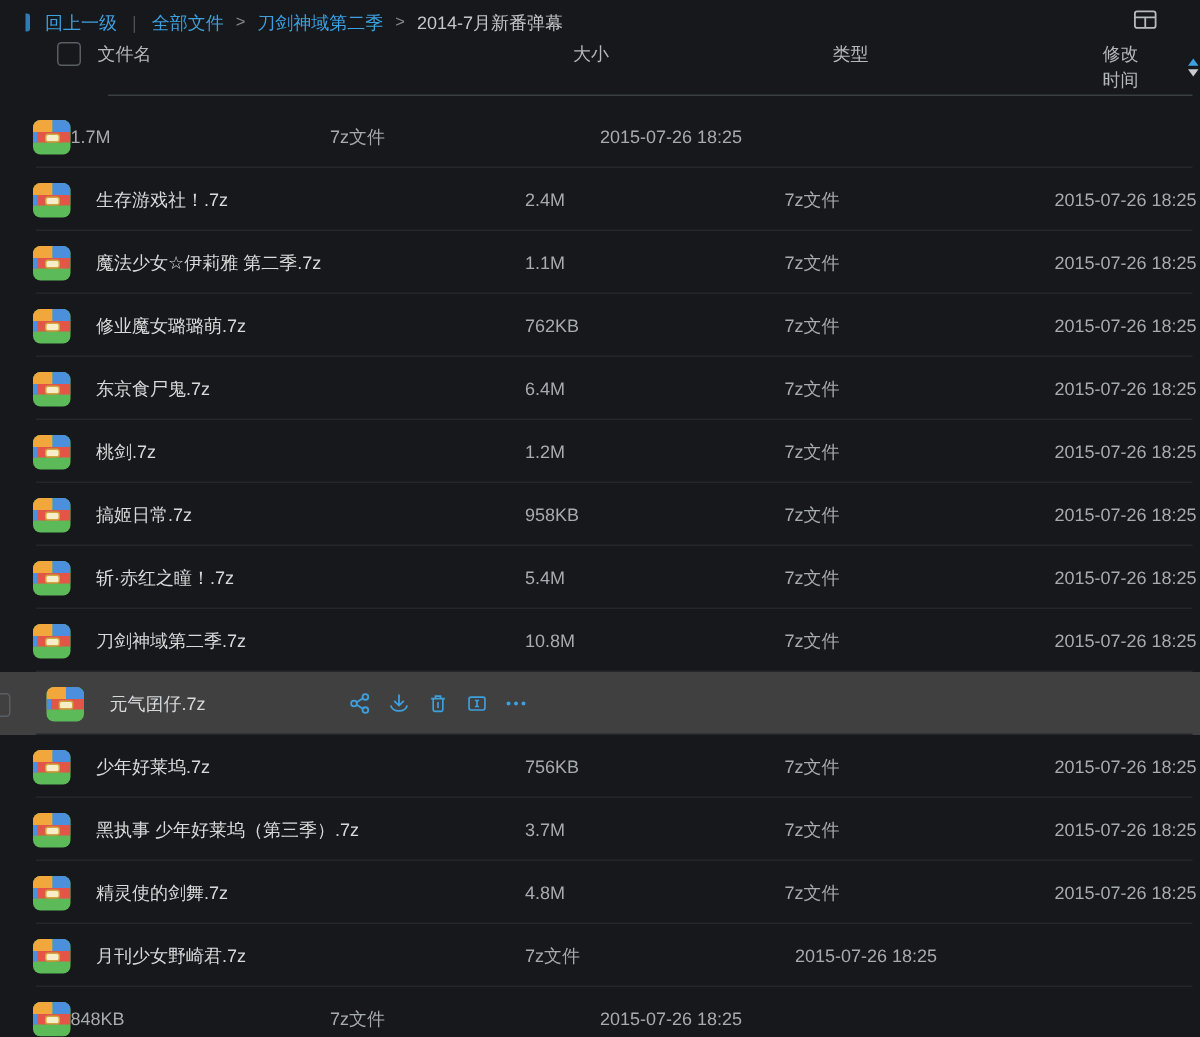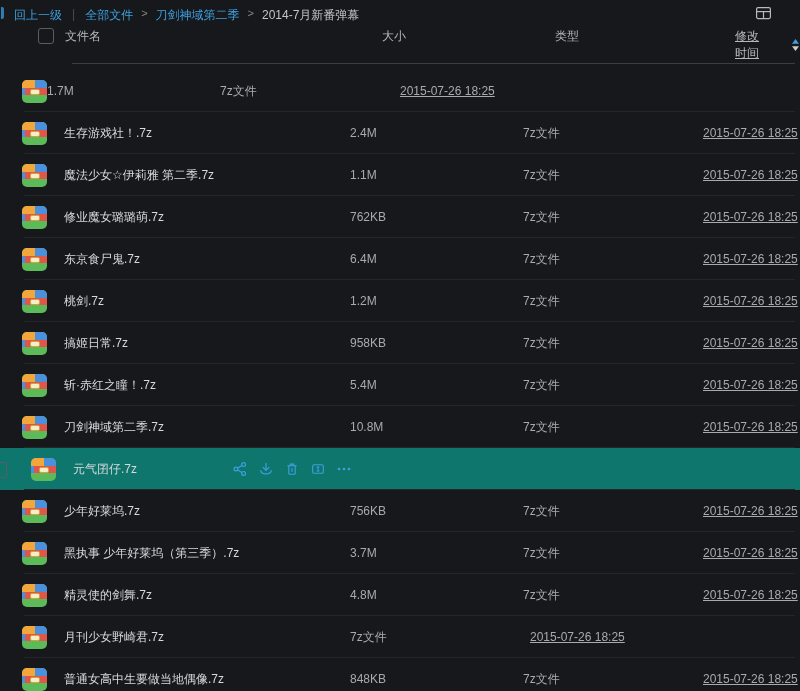--- a/index.html
+++ b/index.html
@@ -5,41 +5,41 @@
   html,body{margin:0;padding:0;}
   body{
     width:800px;height:691px;overflow:hidden;
     background:#16181b;
     font-family:"Liberation Sans","DejaVu Sans",sans-serif;
     font-size:12px;color:#d8d9db;
     position:relative;
   }
   
   .topbar{height:26px;display:flex;align-items:center;padding:2px 10px 0 0;position:relative;}
-  .crumbs{display:flex;align-items:flex-start;gap:8px;padding-left:1px;white-space:nowrap;}
+  .crumbs{display:flex;align-items:center;gap:8px;padding-left:17px;white-space:nowrap;}
   .back-sliver{width:3px;height:12px;background:#2e7cb4;border-radius:0 2px 2px 0;margin-right:2px;}
   .bc-link{color:#3da0e0;cursor:pointer;}
   .bc-pipe{color:#4a4e52;padding:0 2px;}
   .bc-sep{color:#85888b;font-size:11px;}
   .bc-current{color:#c3c5c8;}
   .grid-toggle{position:absolute;right:28px;top:5px;width:17px;height:16px;cursor:pointer;}
   
   .thead{height:36px;display:flex;align-items:flex-start;position:relative;color:#b5b8ba;margin-left:48px;}
   .thead::after{content:"";position:absolute;left:24px;right:5px;bottom:0;height:1px;background:#3a3e42;}
   .cb{width:14px;height:14px;border:1px solid #5a5e63;border-radius:3px;background:transparent;flex:none;}
   .cb.sliver{margin-left:-10px;margin-right:0;}
   .col-name-h{width:317px;padding-left:11px;}
   .col-size{width:173px;flex:none;}
   .col-type{width:180px;flex:none;}
-  .col-date{flex:1;display:flex;align-items:center;gap:22px;text-decoration:underline;}
+  .col-date{flex:1;display:flex;align-items:center;gap:22px;}
   
   .list{margin-top:6px;}
   .row{height:42px;display:flex;align-items:center;position:relative;padding-left:22px;}
   .row::after{content:"";position:absolute;left:24px;right:5px;bottom:0;height:1px;background:#24272a;}
-  .row.hovered{background:#0f766e;padding-left:31px;}
+  .row.hovered{background:#404040;padding-left:31px;}
   .row .cb{position:absolute;left:-9px;top:14px;visibility:hidden;}
   .row.hovered .cb{visibility:visible;}
   .ficon{width:25px;height:23px;border-radius:5px;overflow:hidden;position:relative;background:#5dba58;flex:none;}
   .ficon .tl{position:absolute;left:0;top:0;width:50%;height:39%;background:#f2a73c;}
   .ficon .tr{position:absolute;right:0;top:0;width:50%;height:39%;background:#4c90dd;}
   .ficon .band{position:absolute;left:0;top:39%;width:100%;height:30%;background:#e25549;}
   .ficon .bl{position:absolute;left:0;top:39%;width:13%;height:30%;background:#4c90dd;}
   .ficon .buckle{position:absolute;left:50%;top:42%;transform:translateX(-50%);
     width:8px;height:4px;background:#f7eec9;border:1px solid #cfa63e;border-radius:2px;}
   .fname{margin-left:17px;width:286px;flex:none;color:#d8d9db;cursor:pointer;
@@ -345,19 +345,18 @@
   </div>
     <div class="row">
 
     <span class="ficon">
       <span class="tl"></span>
         <span class="tr"></span>
         <span class="band"></span>
         <span class="bl"></span>
         <span class="buckle"></span>
     </span>
-    <span class="fname">普通女高中生要做当地偶像.7z</span>
     <span class="col-size cell">848KB</span>
     <span class="col-type cell">7z文件</span>
     <span class="col-date cell">2015-07-26 18:25</span>
 
   </div>
   </div>
 
 </body></html>

